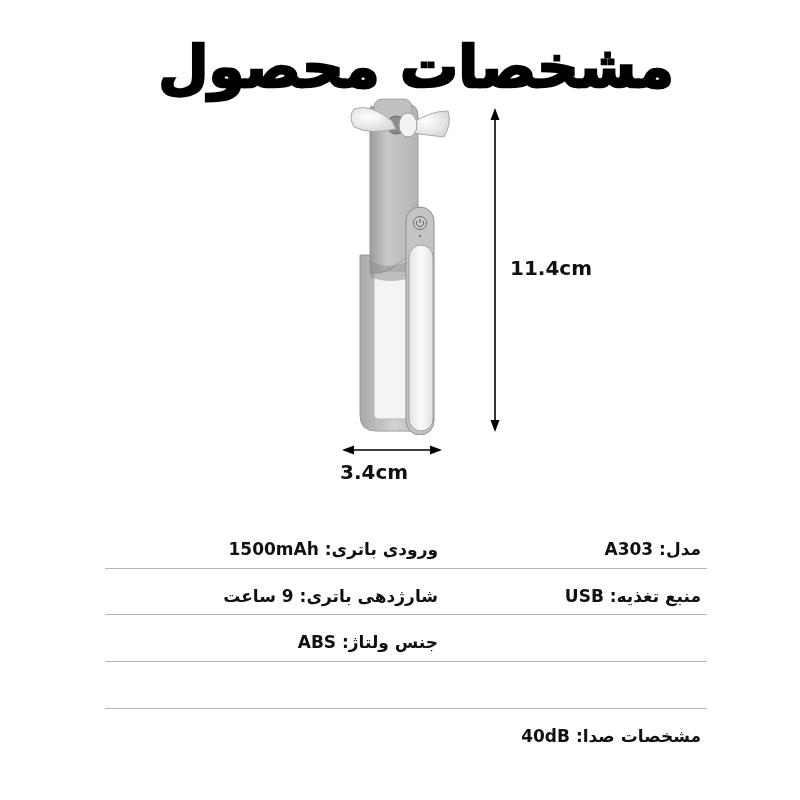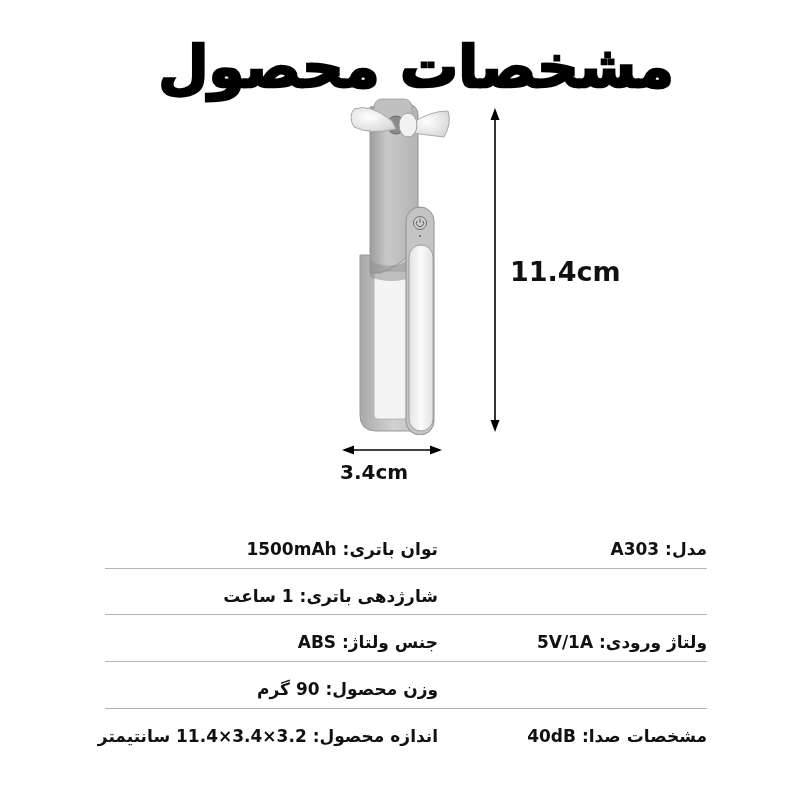--- a/index.html
+++ b/index.html
@@ -40,21 +40,21 @@
       position: absolute;
       left: 488px;
       top: 108px;
       width: 14px;
       height: 324px;
     }
     .dim-v-label {
       position: absolute;
       left: 510px;
       top: 256px;
-      font-size: 27px;
+      font-size: 20px;
       font-weight: bold;
       color: #111;
       white-space: nowrap;
     }
     .dim-h {
       position: absolute;
       left: 342px;
       top: 443px;
       width: 100px;
       height: 14px;
@@ -87,21 +87,21 @@
       height: 40px;
       line-height: 42px;
       direction: rtl;
       text-align: right;
       font-size: 17px;
       font-weight: bold;
       color: #111;
       white-space: nowrap;
     }
     .spec-cell.right {
-      right: 93px;
+      right: 99px;
       width: 200px;
     }
     .spec-cell.left {
       right: 362px;
       width: 400px;
     }
     .divider {
       position: absolute;
       height: 0;
       border-top: 1.5px solid #b5b5b5;
@@ -175,41 +175,39 @@
   <line x1="8" y1="7" x2="92" y2="7" stroke="#000" stroke-width="1.6"></line>
   <polygon points="0,7 12,2.5 12,11.5" fill="#000"></polygon>
   <polygon points="100,7 88,2.5 88,11.5" fill="#000"></polygon>
 </svg>
 <div class="dim-h-label">3.4cm</div>
 
 <div class="specs">
 
   <div class="spec-row" style="top:0; left:0; width:800px;">
     <div class="spec-cell right">مدل: A303</div>
-    <div class="spec-cell left">توان باتری: 1500mAh</div>
+    <div class="spec-cell left">ورودی باتری: 1500mAh</div>
   </div>
   <div class="divider right" style="top:40px;"></div>
   <div class="divider left" style="top:40px;"></div>
 
   <div class="spec-row" style="top:47px; left:0; width:800px;">
-    <div class="spec-cell left">شارژدهی باتری: 1 ساعت</div>
+    <div class="spec-cell right">منبع تغذیه: USB</div>
+    <div class="spec-cell left">شارژدهی باتری: 9 ساعت</div>
   </div>
   <div class="divider right" style="top:86px;"></div>
   <div class="divider left" style="top:86px;"></div>
 
   <div class="spec-row" style="top:93px; left:0; width:800px;">
-    <div class="spec-cell right">ولتاژ ورودی: 5V/1A</div>
     <div class="spec-cell left">جنس ولتاژ: ABS</div>
   </div>
   <div class="divider right" style="top:133px;"></div>
   <div class="divider left" style="top:133px;"></div>
 
   <div class="spec-row" style="top:140px; left:0; width:800px;">
-    <div class="spec-cell left">وزن محصول: 90 گرم</div>
   </div>
   <div class="divider right" style="top:180px;"></div>
   <div class="divider left" style="top:180px;"></div>
 
   <div class="spec-row" style="top:187px; left:0; width:800px;">
     <div class="spec-cell right">مشخصات صدا: 40dB</div>
-    <div class="spec-cell left">اندازه محصول: 3.2×3.4×11.4 سانتیمتر</div>
   </div>
 </div>
 
 </body></html>

